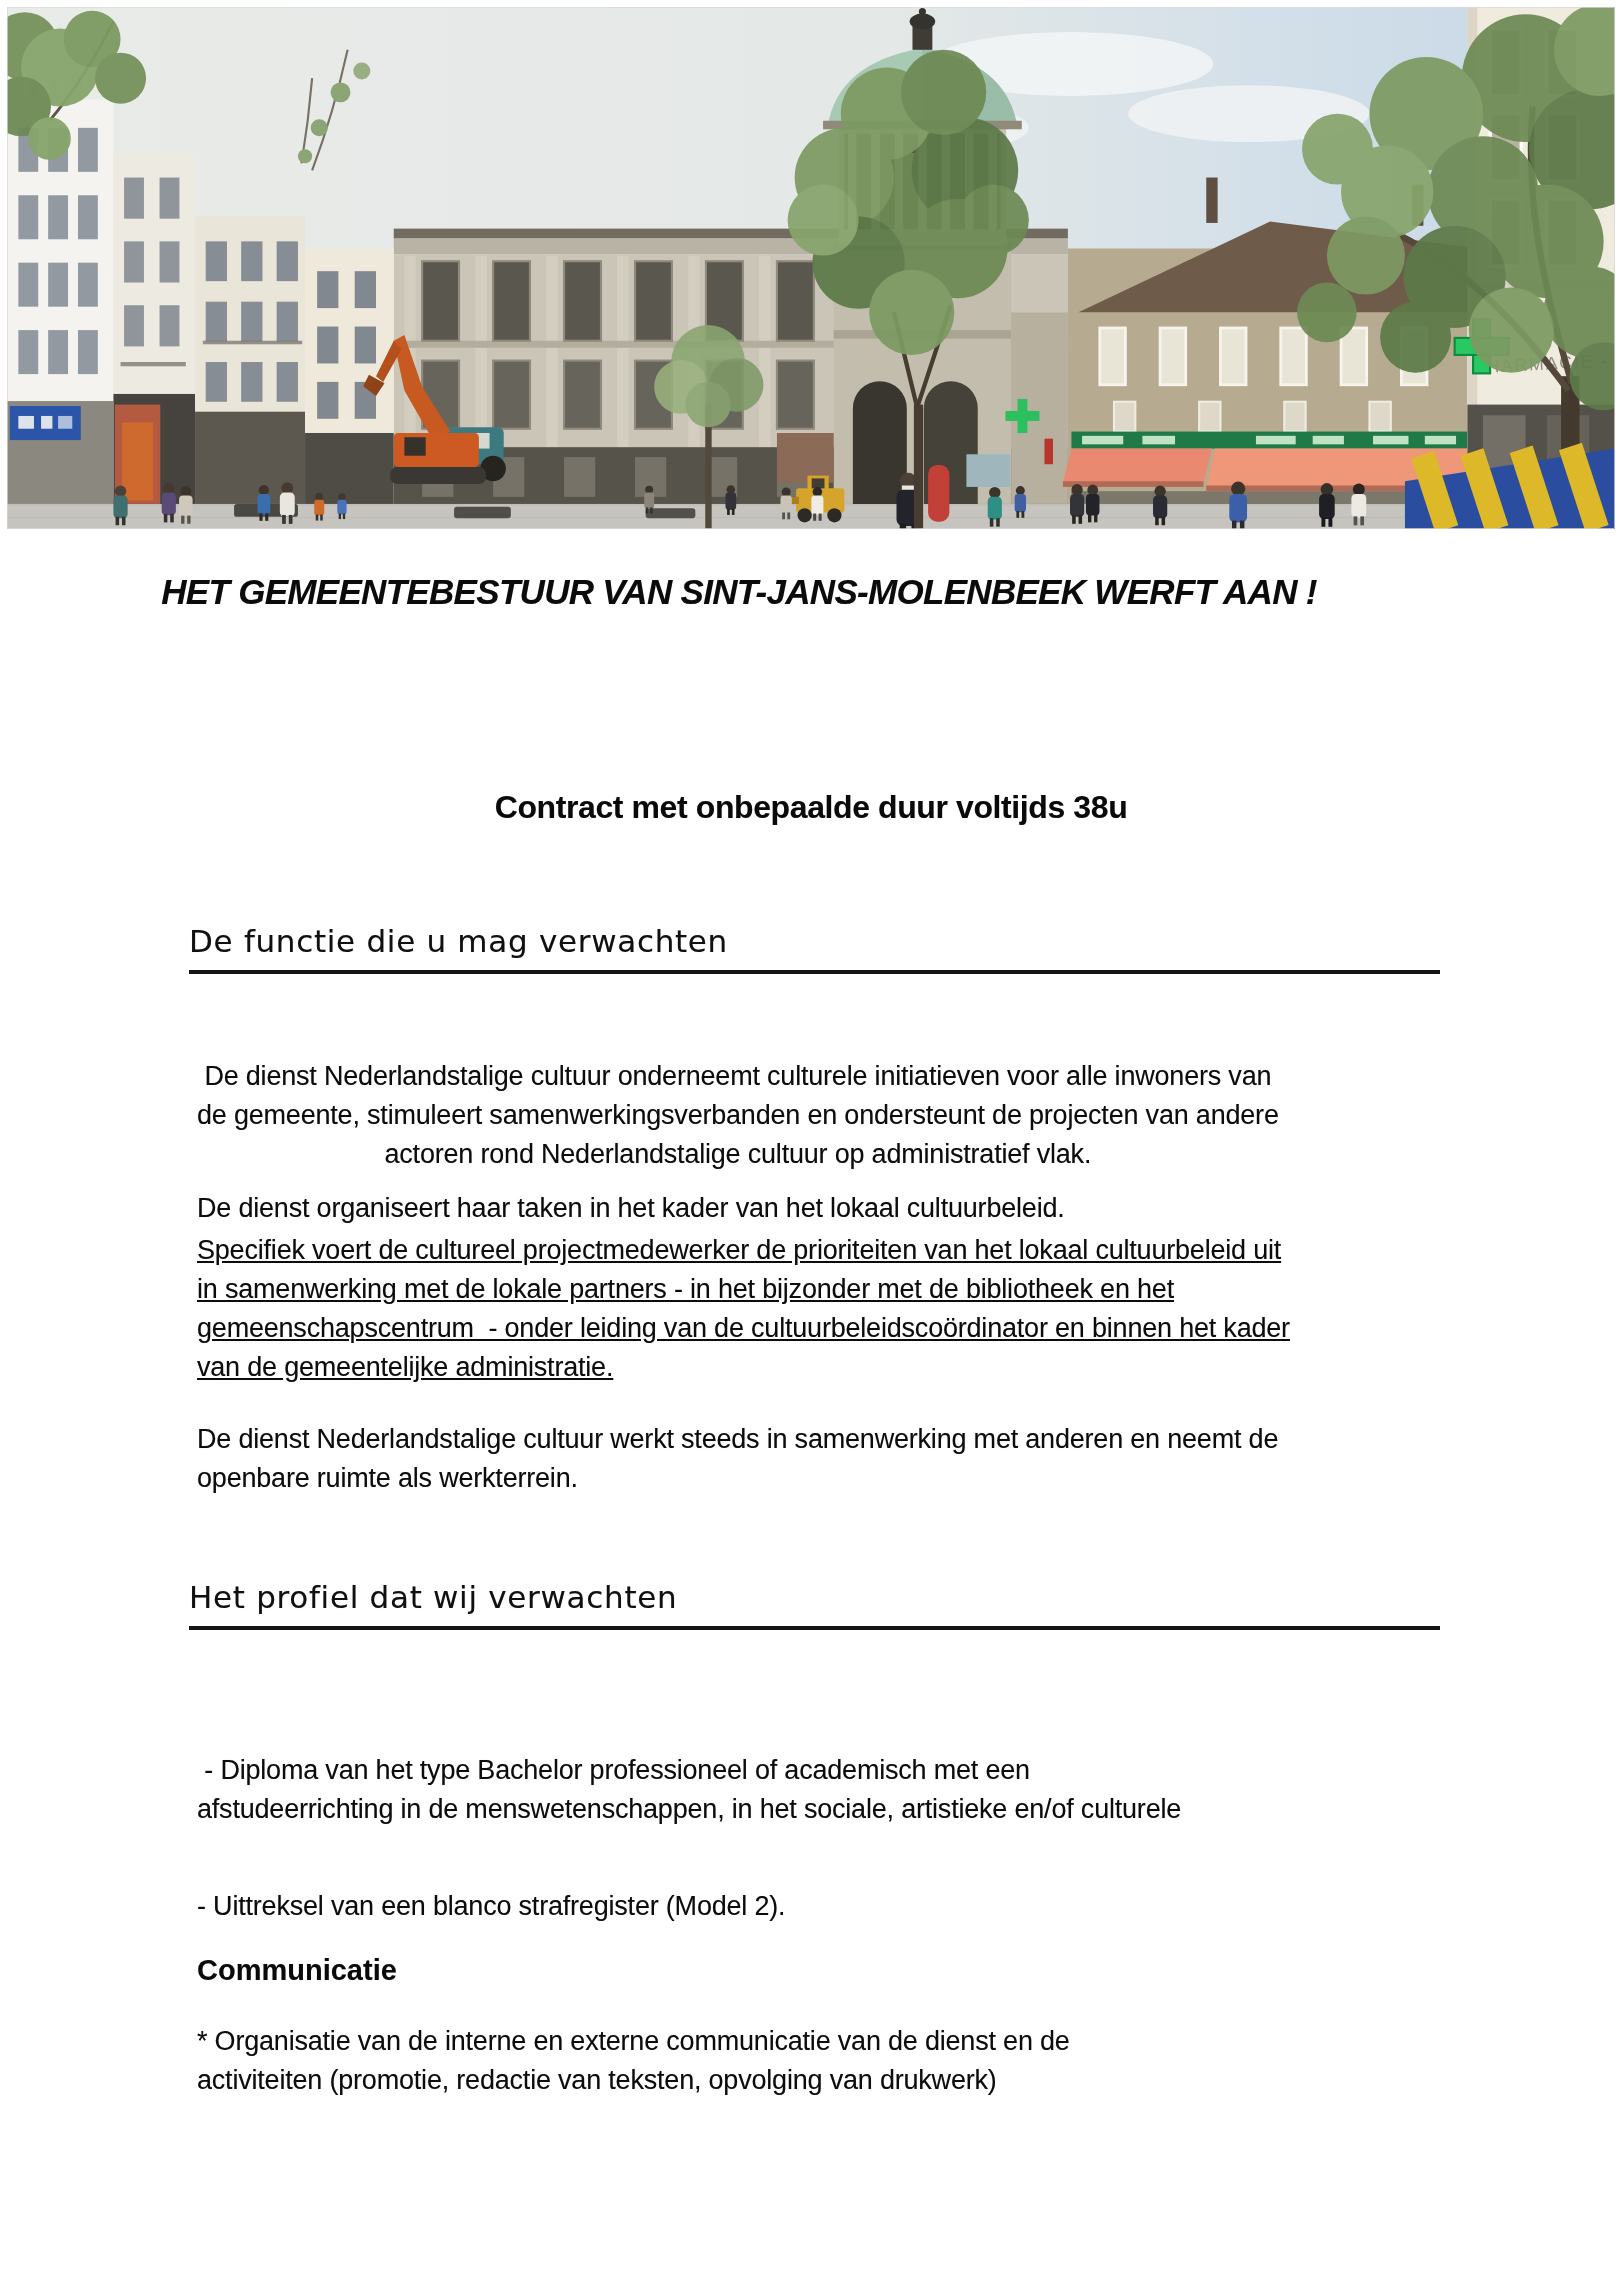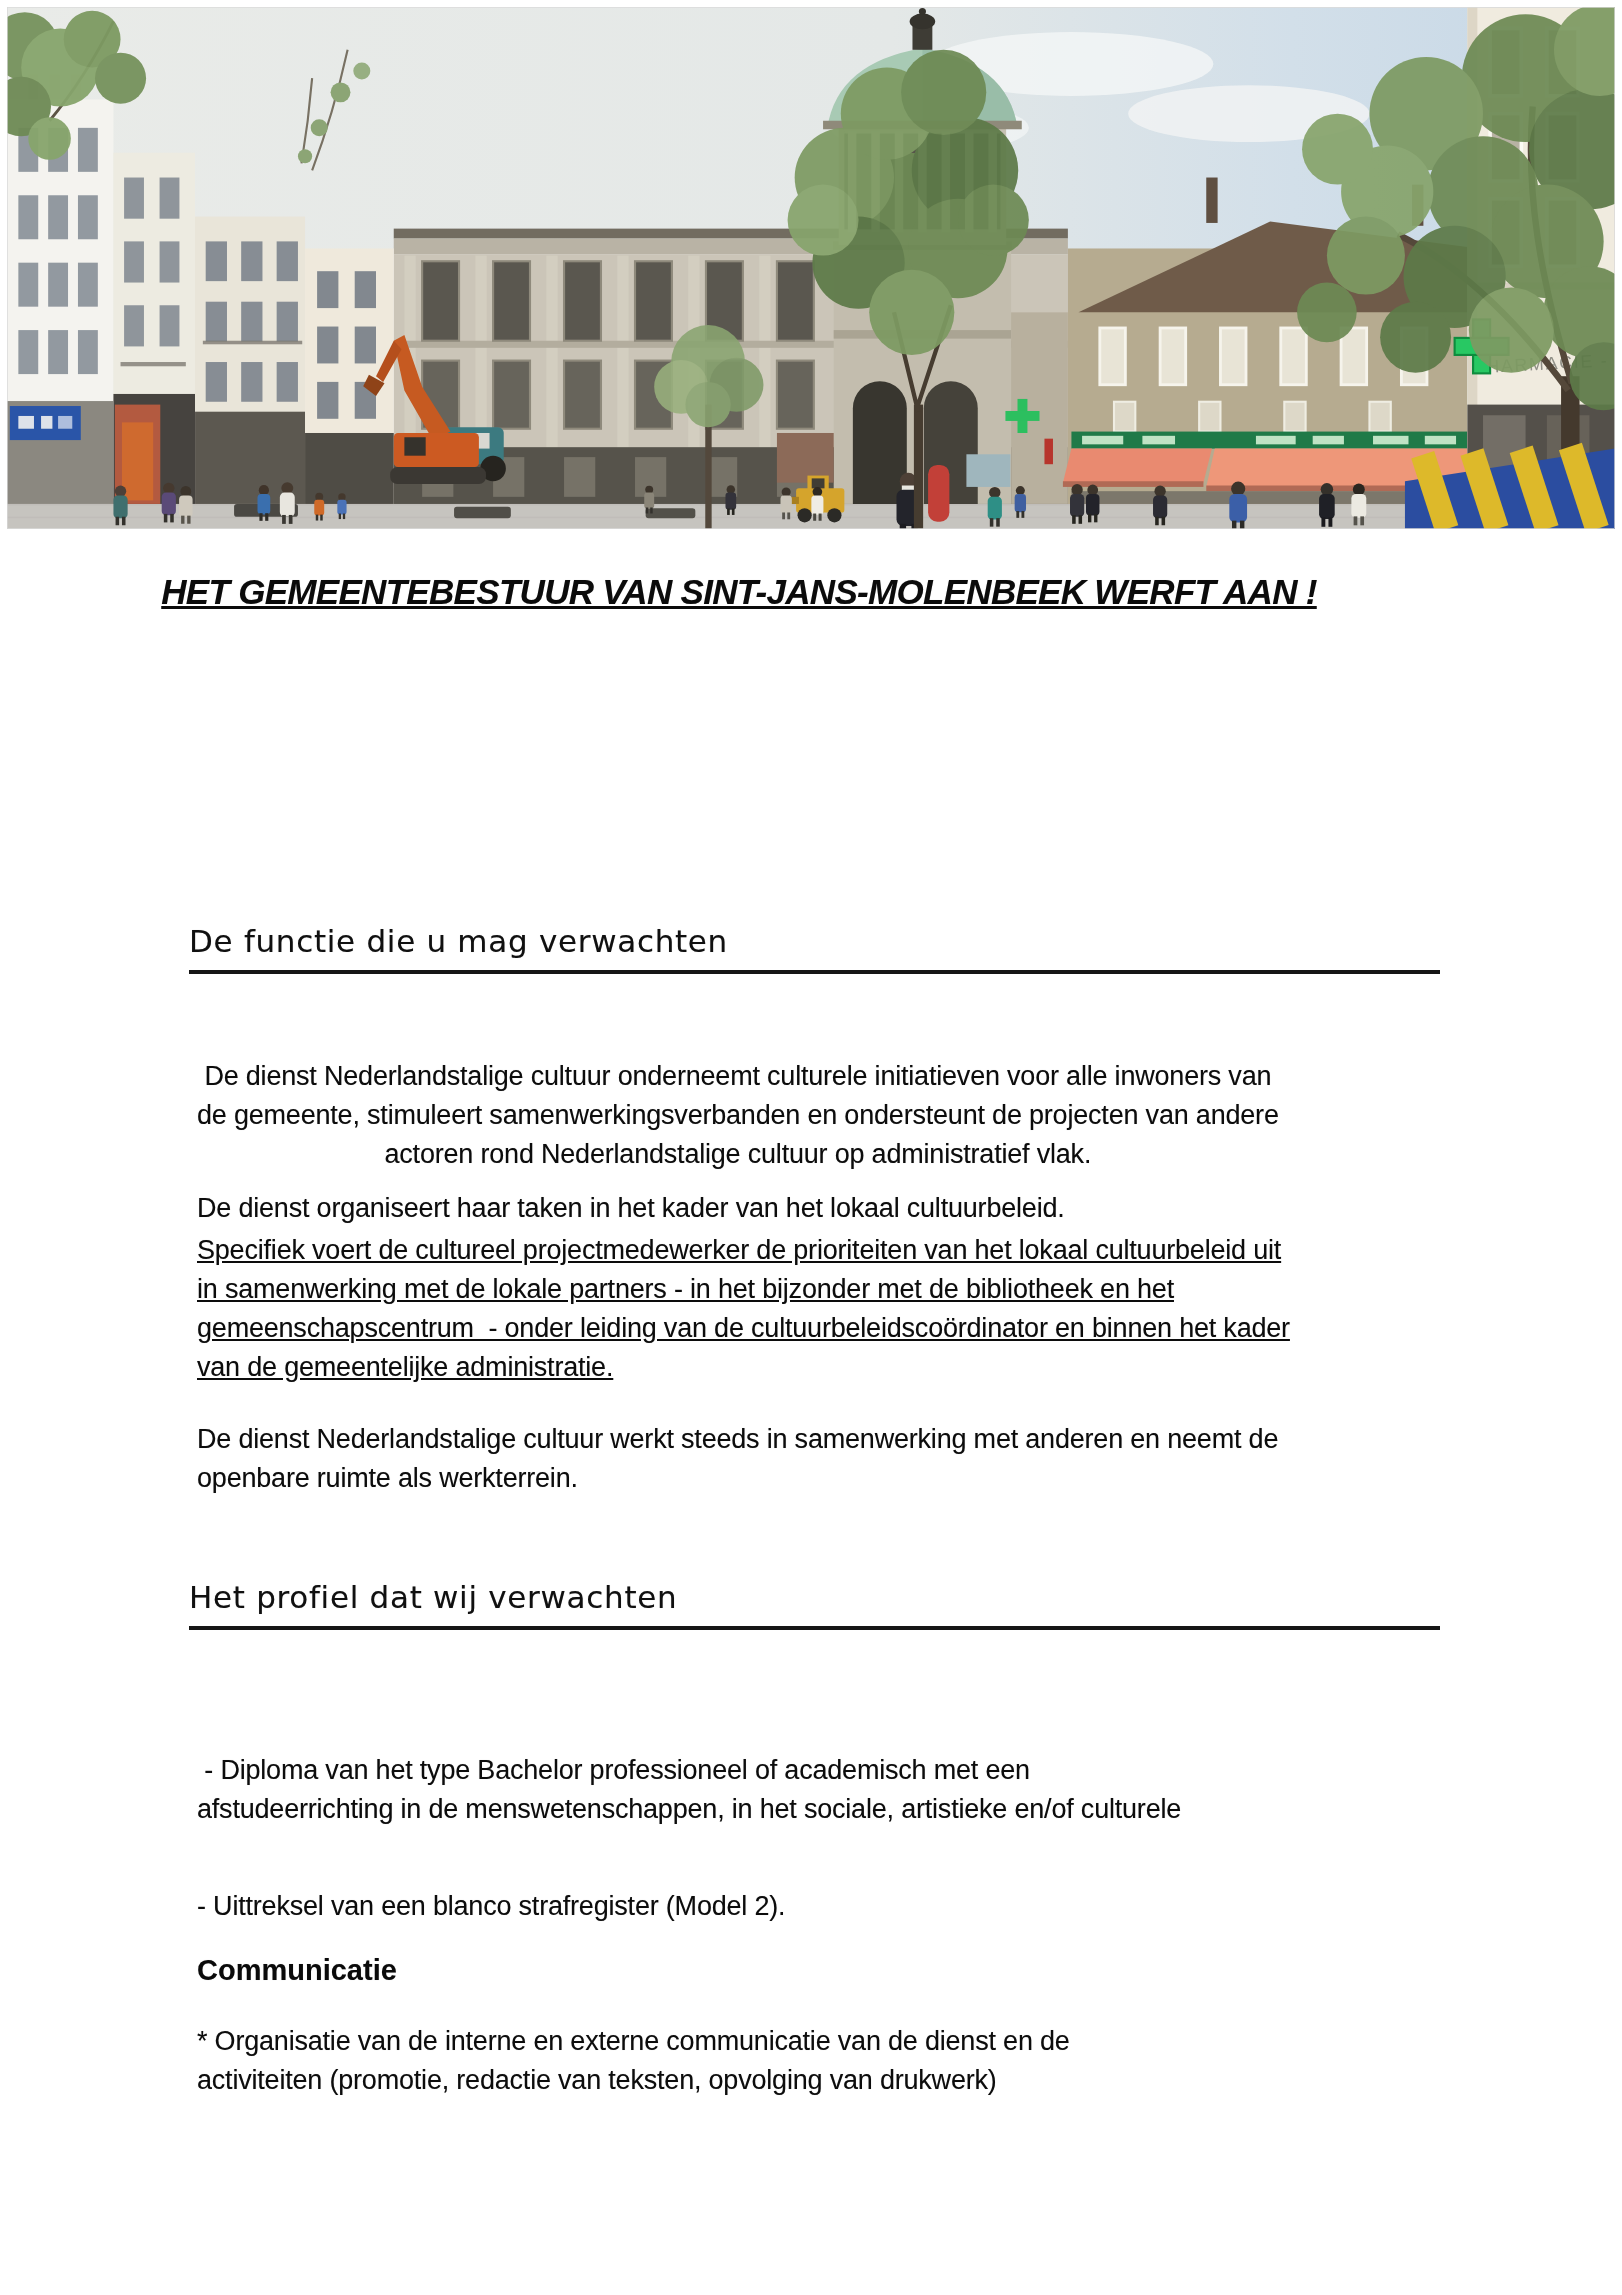--- a/index.html
+++ b/index.html
@@ -2,21 +2,21 @@
 <html style="font-size:11.4px"><head>
 <meta charset="utf-8">
 <style>
   html,body{margin:0;padding:0;background:#ffffff;}
   .page{position:relative;width:1622px;height:2295px;background:#ffffff;overflow:hidden;
         font-family:"Liberation Sans",sans-serif;color:#0c0c0c;}
   .photo{position:absolute;left:7px;top:7px;width:1608px;height:522px;}
   .photo svg{display:block;width:1608px;height:522px;}
   .doc-title{position:absolute;top:572px;left:0;width:1478px;text-align:center;
              font:italic 700 35px/1.15 "Liberation Sans",sans-serif;letter-spacing:-0.7px;color:#0b0b0b;
-             text-shadow:0 0 0.7px rgba(0,0,0,.25);text-decoration:underline;}
+             text-shadow:0 0 0.7px rgba(0,0,0,.25);}
   .vacancy{position:absolute;top:678px;left:0;width:1622px;text-align:center;
            font:700 32px/46px "Liberation Sans",sans-serif;letter-spacing:-0.4px;color:#0a0a0a;
            text-shadow:0 0 0.7px rgba(0,0,0,.25);}
   .contract{position:absolute;top:788px;left:0;width:1622px;text-align:center;
             font:700 32px/39px "Liberation Sans",sans-serif;letter-spacing:-0.4px;color:#0a0a0a;
             text-shadow:0 0 0.7px rgba(0,0,0,.25);}
   .sec-h{position:absolute;left:189px;width:1251px;
          font-family:"DejaVu Sans",sans-serif;font-weight:400;font-size:31px;line-height:37px;
          letter-spacing:0.7px;color:#101010;padding-bottom:10px;border-bottom:4.3px solid #161616;
          text-shadow:0 0 0.7px rgba(0,0,0,.3);}
@@ -500,20 +500,21 @@
         </g>
       </g>
 
       <rect x="0.5" y="0.5" width="2265" height="734" fill="none" stroke="#d8d8d8" stroke-width="1"></rect>
     </svg>
   </div>
 
   <div class="doc-title">HET GEMEENTEBESTUUR VAN SINT-JANS-MOLENBEEK  WERFT AAN !</div>
 
 
+  <div class="contract">Contract met onbepaalde duur voltijds 38u</div>
 
   <div class="sec-h h1">De functie die u mag verwachten</div>
 
   <div class="para p1">
     <div class="line">De dienst Nederlandstalige cultuur onderneemt culturele initiatieven voor alle inwoners van</div>
     <div class="line">de gemeente, stimuleert samenwerkingsverbanden en ondersteunt de projecten van andere</div>
     <div class="line">actoren rond Nederlandstalige cultuur op administratief vlak.</div>
   </div>
 
   <div class="para p2">

